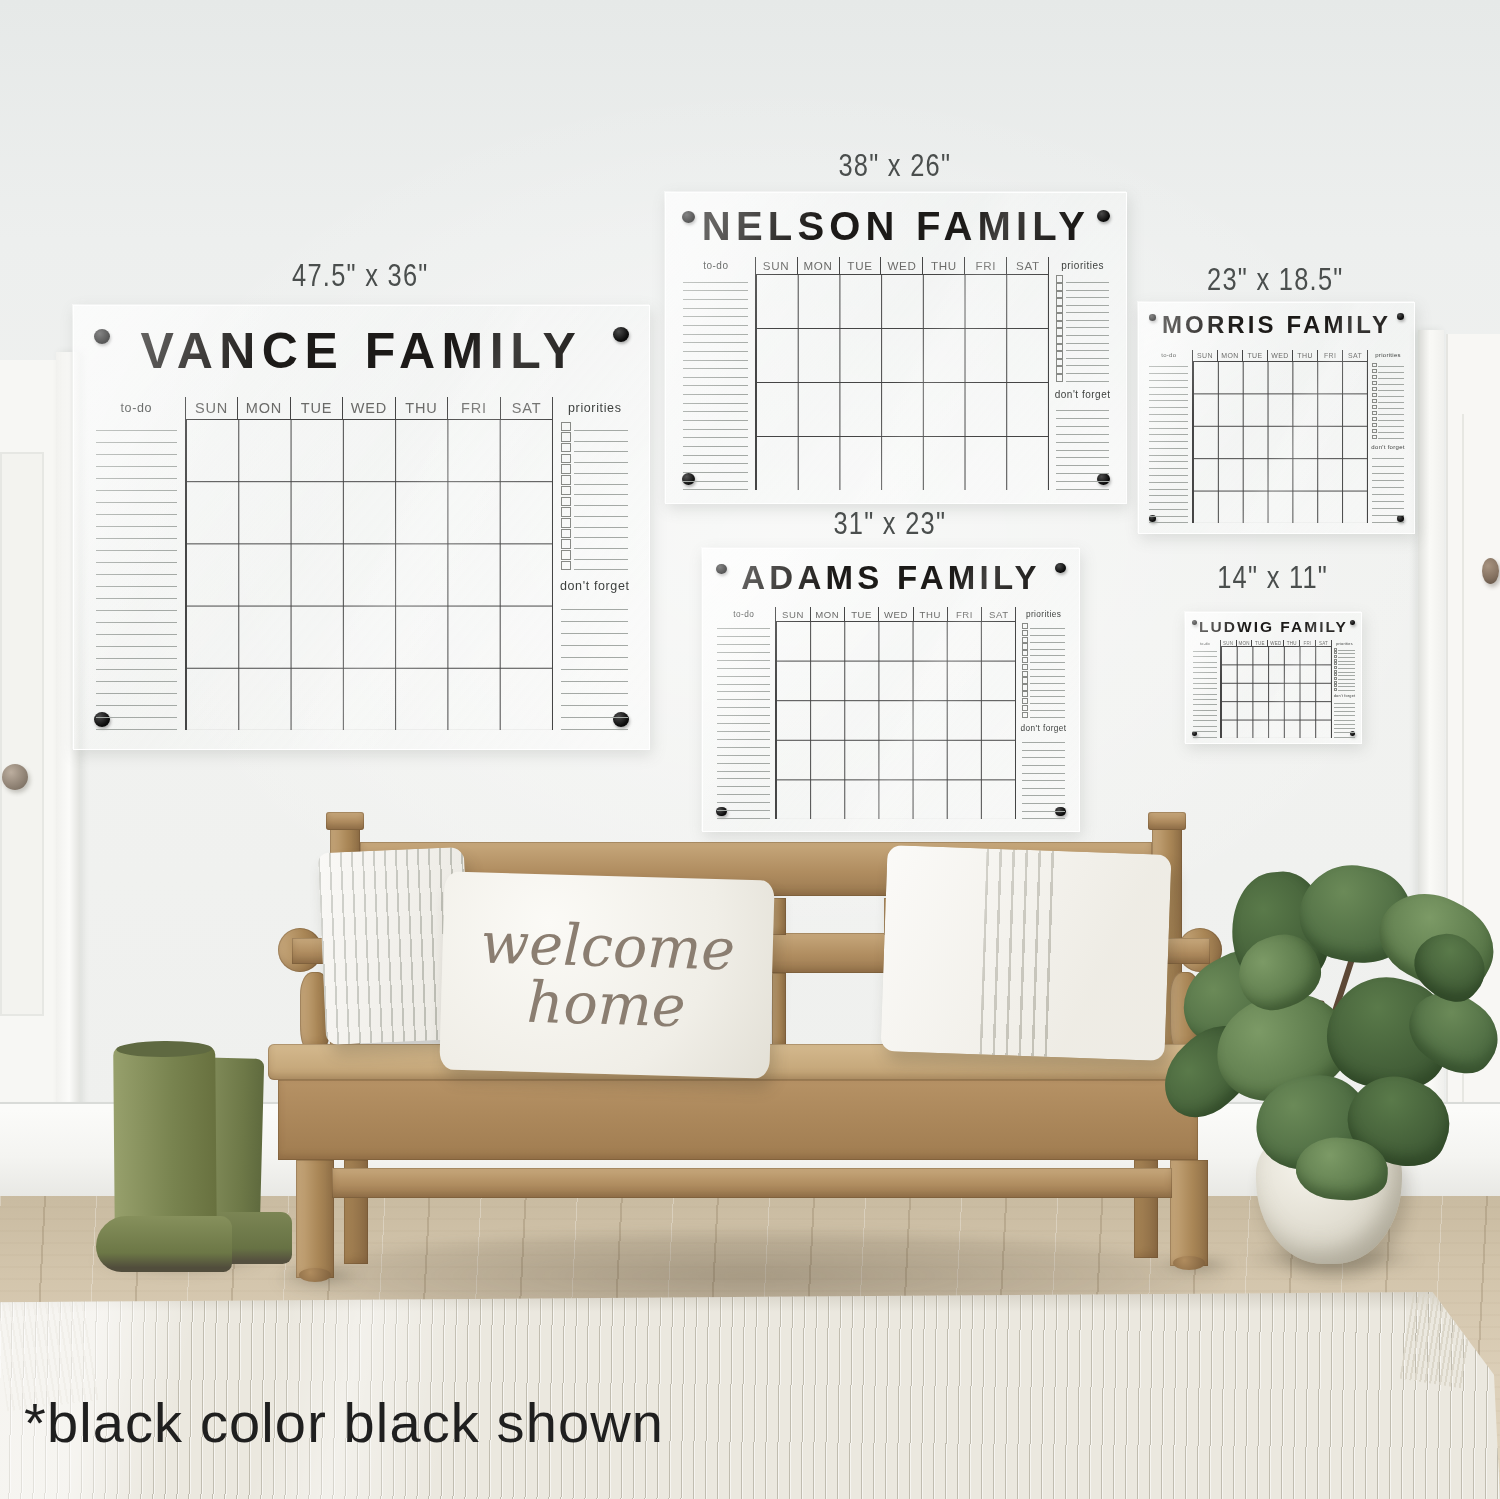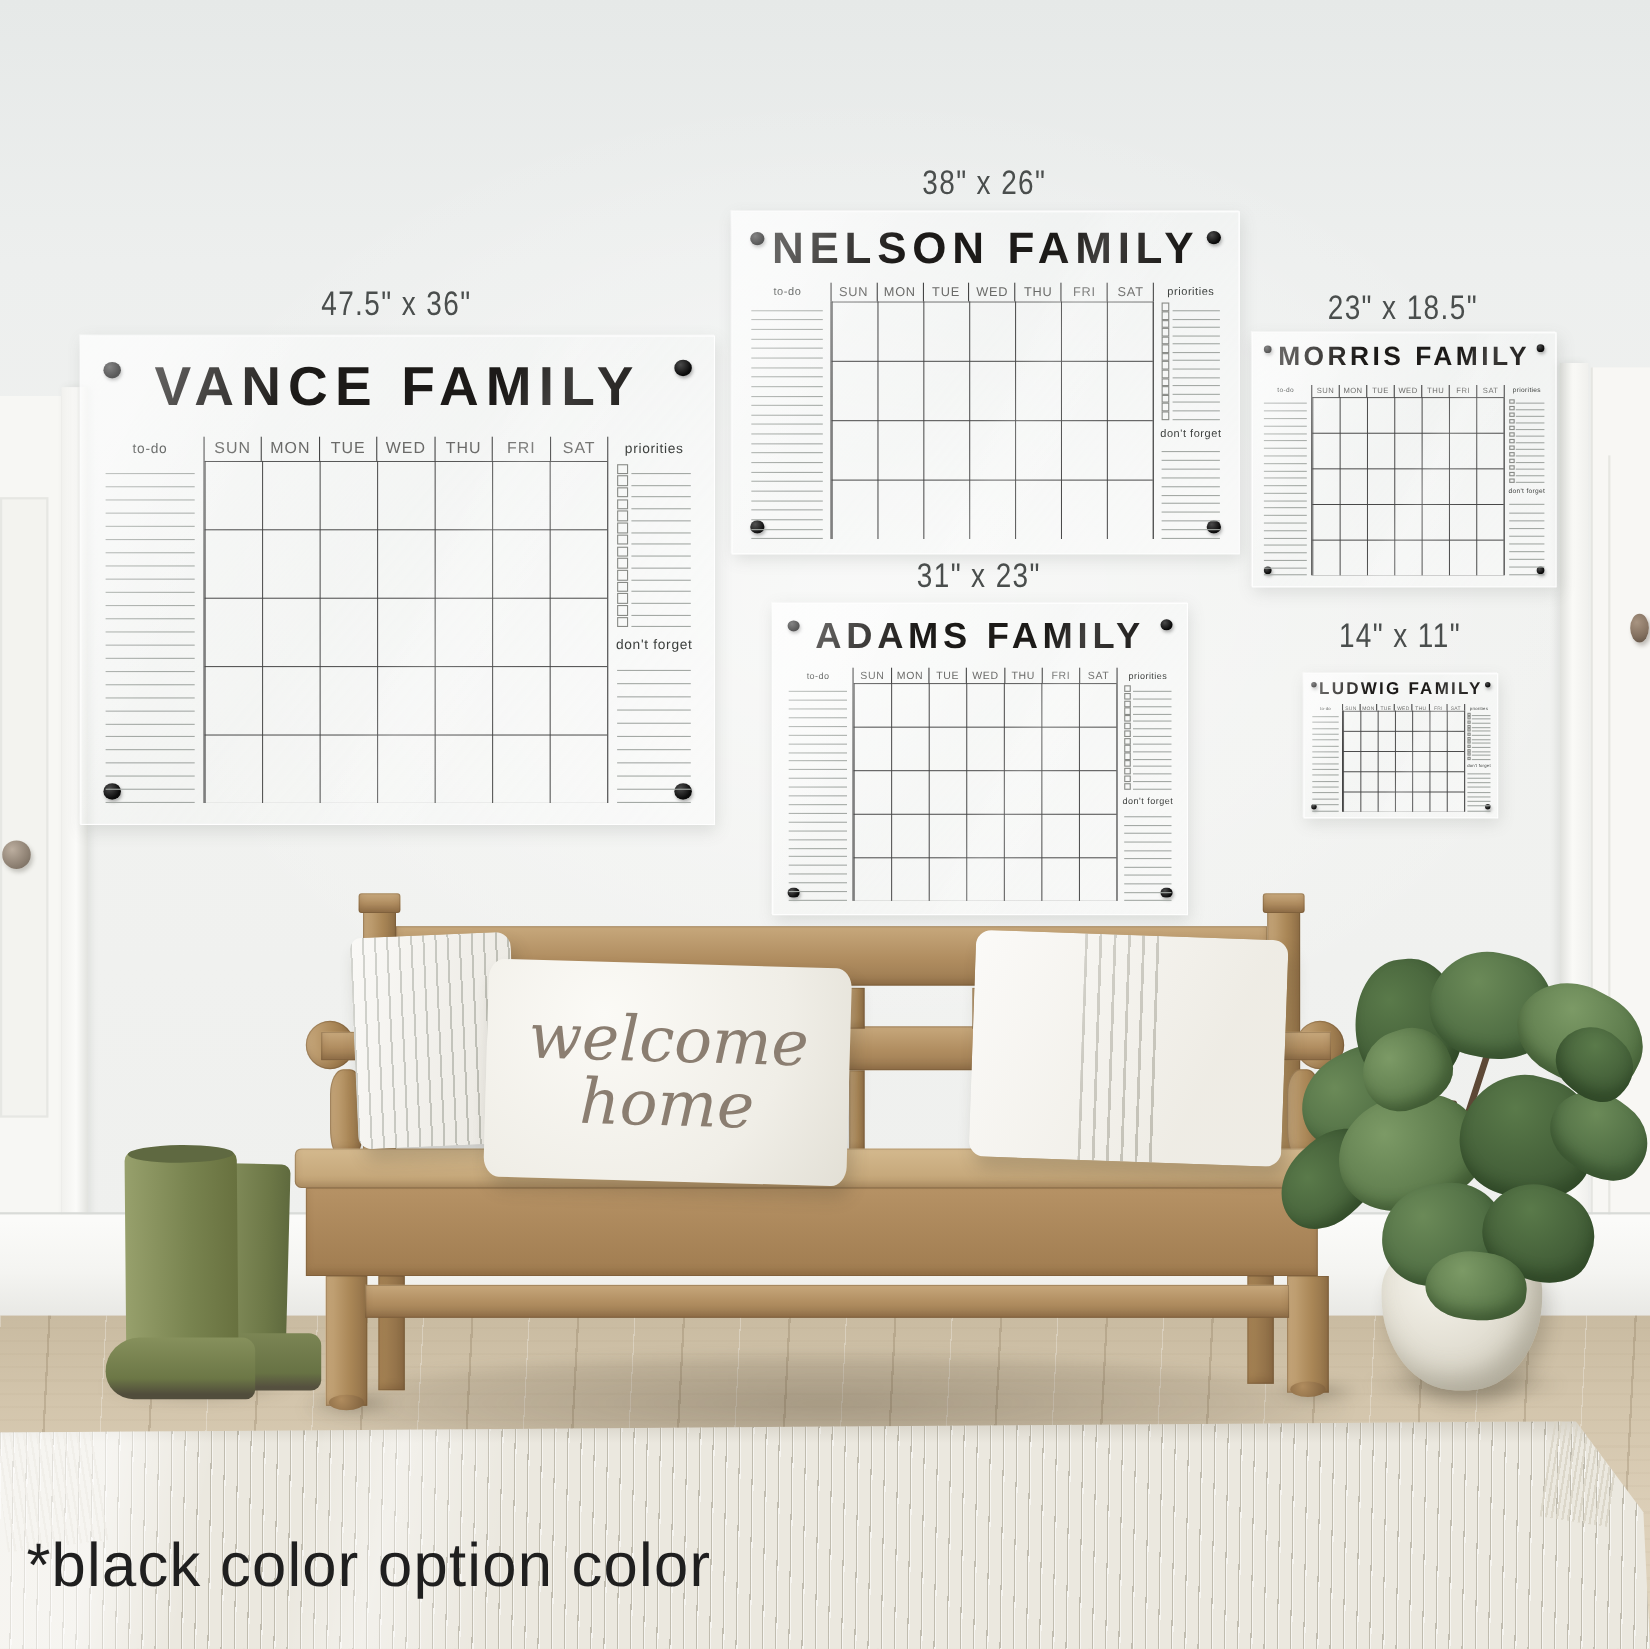--- a/index.html
+++ b/index.html
@@ -160,21 +160,21 @@
   <div class="sh sh-boots"></div>
   <div class="sh sh-pot"></div>
   <div class="sh sh-legfl"></div>
   <div class="sh sh-legfr"></div>
   <div class="rug">
     <div class="fringe-l"></div>
     <div class="fringe-r"></div>
     <div class="glare"></div>
   </div>
 
-  <div class="note">*black color option color</div>
+  <div class="note">*black color black shown</div>
 
   <div class="calendar" style="left:73px;top:258px;width:575px;--bands:5;">
     <div class="size-label" style="margin-bottom:11px;"><span>47.5" x 36"</span></div>
     <div class="panel" style="height:443px;font-size:10px;">
       <i class="screw tl"></i>
         <i class="screw tr"></i>
       <i class="screw bl"></i>
         <i class="screw br"></i>
       <div class="cal-title">VANCE FAMILY</div>
       <div class="panel-inner">

